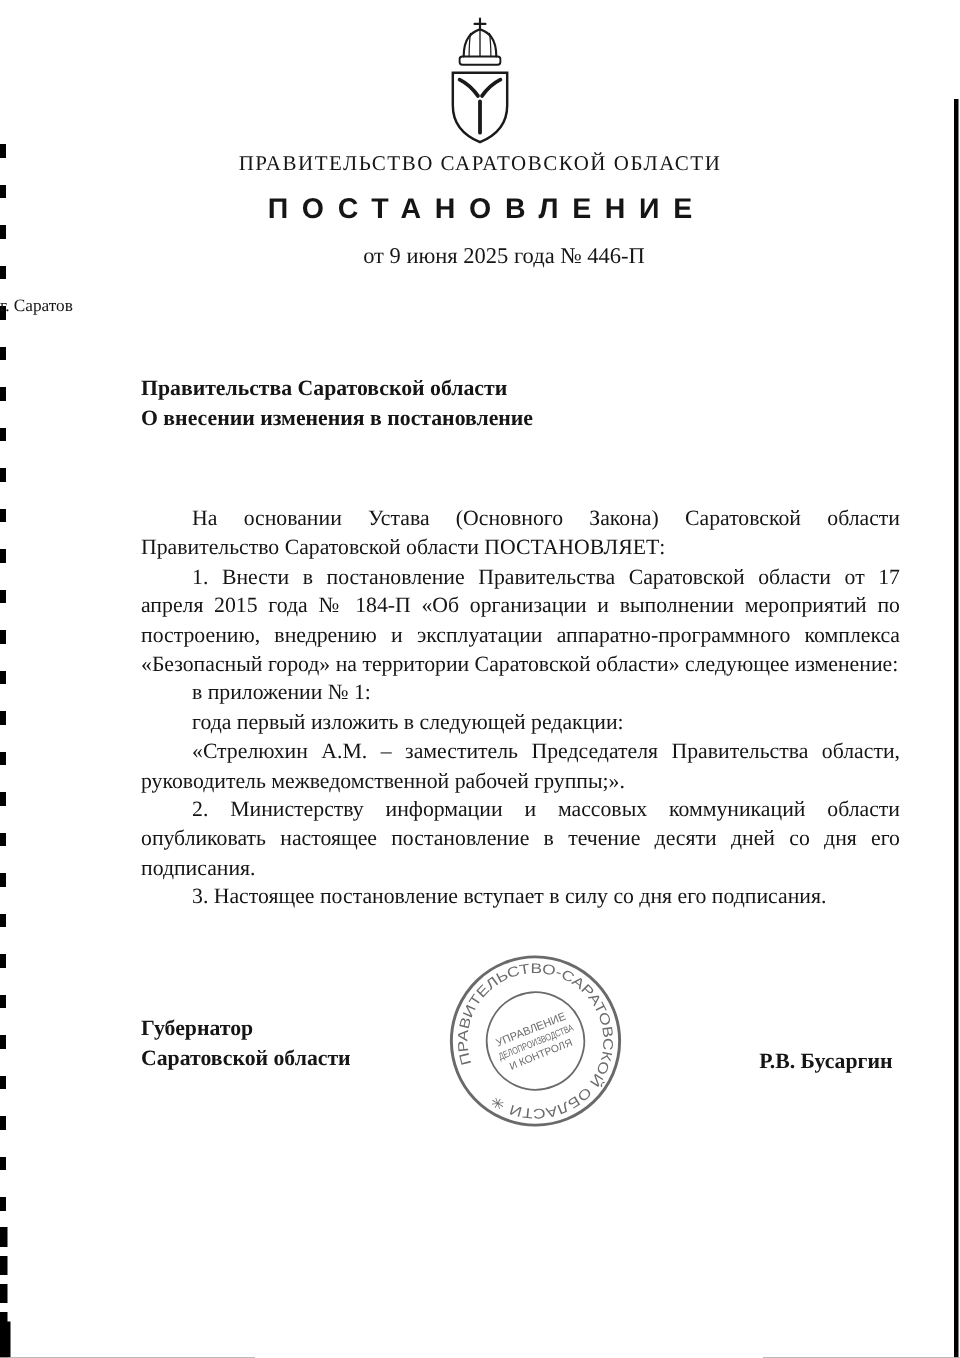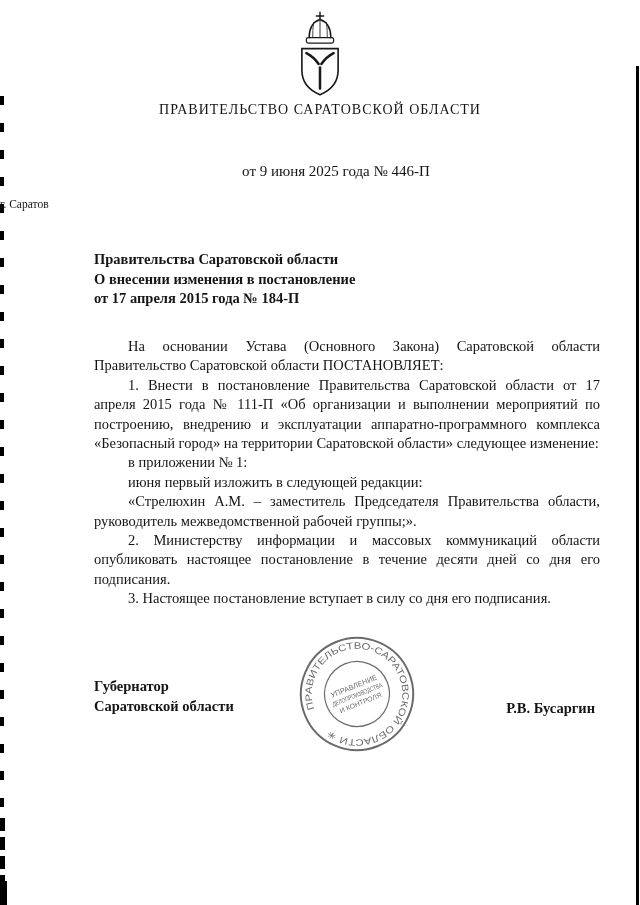--- a/index.html
+++ b/index.html
@@ -69,34 +69,34 @@
         <rect x="17" y="30" width="30" height="6" rx="2" stroke-width="1.4"></rect>
         <path d="M12 42 H52 V66 C52 80 44 88 32 93 C20 88 12 80 12 66 Z" stroke-width="1.8"></path>
         <path d="M17 47 C23 50 27 54 30.5 59" stroke-width="2.8"></path>
         <path d="M47 47 C41 50 37 54 33.5 59" stroke-width="2.8"></path>
         <path d="M32 63 V86" stroke-width="2.8"></path>
       </g>
     </svg>
   </div>
 
   <div class="org-name">ПРАВИТЕЛЬСТВО САРАТОВСКОЙ ОБЛАСТИ</div>
+  <div class="doc-type">ПОСТАНОВЛЕНИЕ</div>
   <div class="date-line">от 9 июня 2025 года № 446-П</div>
   <div class="place-line">г. Саратов</div>
 
   <div class="subject">
     <div>Правительства Саратовской области</div>
     <div>О внесении изменения в постановление</div>
-    <div>от 17 апреля 2015 года № 184-П</div>
   </div>
 
   <div class="body">
     <p>На основании Устава (Основного Закона) Саратовской области Правительство Саратовской области ПОСТАНОВЛЯЕТ:</p>
-    <p>1. Внести в постановление Правительства Саратовской области от 17 апреля 2015 года № 111-П «Об организации и выполнении мероприятий по построению, внедрению и эксплуатации аппаратно-программного комплекса «Безопасный город» на территории Саратовской области» следующее изменение:</p>
+    <p>1. Внести в постановление Правительства Саратовской области от 17 апреля 2015 года № 184-П «Об организации и выполнении мероприятий по построению, внедрению и эксплуатации аппаратно-программного комплекса «Безопасный город» на территории Саратовской области» следующее изменение:</p>
     <p>в приложении № 1:</p>
-    <p>июня первый изложить в следующей редакции:</p>
+    <p>года первый изложить в следующей редакции:</p>
     <p>«Стрелюхин А.М. – заместитель Председателя Правительства области, руководитель межведомственной рабочей группы;».</p>
     <p>2. Министерству информации и массовых коммуникаций области опубликовать настоящее постановление в течение десяти дней со дня его подписания.</p>
     <p>3. Настоящее постановление вступает в силу со дня его подписания.</p>
   </div>
 
   <div class="sig">
     <div>Губернатор</div>
     <div>Саратовской области</div>
     <div class="sig-name">Р.В. Бусаргин</div>
   </div>

